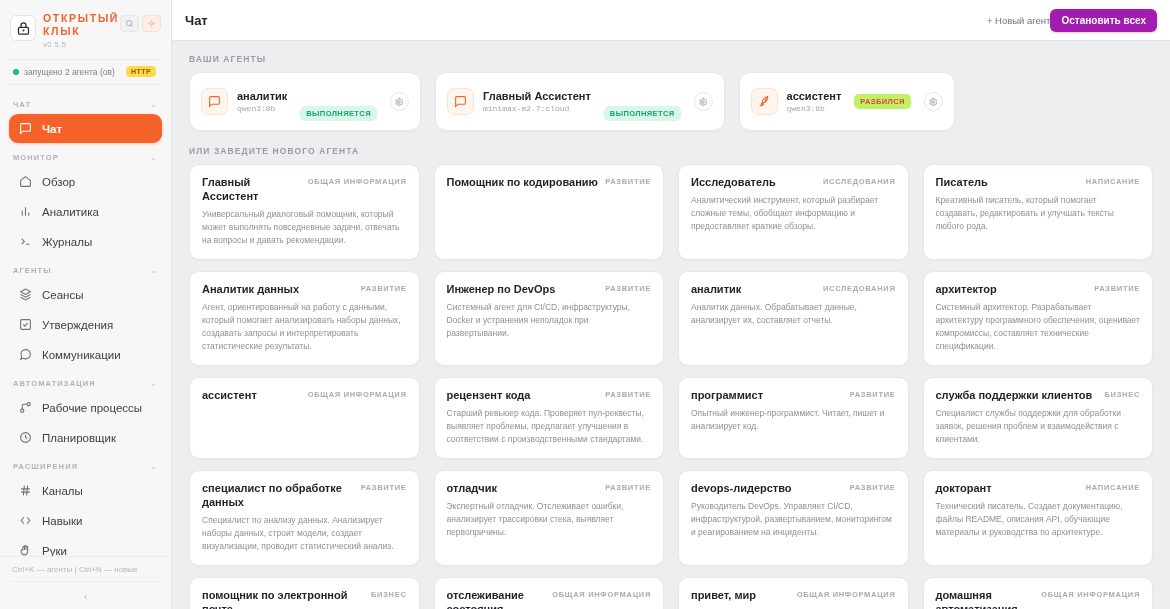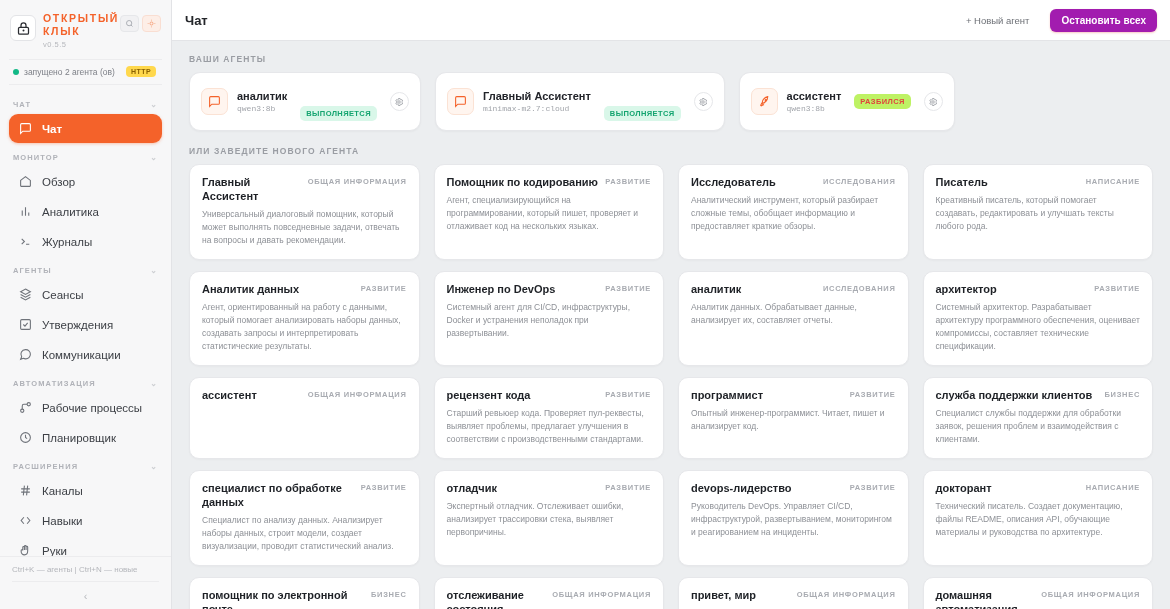--- a/index.html
+++ b/index.html
@@ -75,21 +75,21 @@
     color: #b9bbc0; font-size: 11px;
   }
 
   
   .main { flex: 1; display: flex; flex-direction: column; min-width: 0; background: #eceef0; }
   .topbar {
     height: 41px; background: #fff; border-bottom: 1px solid #e3e4e7;
     display: flex; align-items: center; padding: 0 13px; flex: 0 0 41px;
   }
   .page-title { font-size: 13px; font-weight: 700; color: #24262a; }
-  .top-actions { margin-left: auto; display: flex; align-items: center; gap: 21px; }
+  .top-actions { margin-left: auto; display: flex; align-items: center; gap: 0; }
   .btn-ghost { font-size: 9.5px; color: #6d7076; cursor: pointer; }
   .btn-danger {
     font-size: 10px; color: #fff; background: #a21caf; border-radius: 6px;
     padding: 6px 11px; font-weight: 700; cursor: pointer;
     box-shadow: 0 1px 2px rgba(232,69,60,.3);
   }
 
   .content { flex: 1; overflow: hidden; padding: 13px 17px 0 17px; }
   .sec-label {
     font-size: 8.5px; font-weight: 700; color: #9a9da3;
@@ -403,21 +403,20 @@
               <div class="tpl-name">Главный Ассистент</div>
               <div class="tpl-tag">ОБЩАЯ ИНФОРМАЦИЯ</div>
             </div>
             <div class="tpl-desc">Универсальный диалоговый помощник, который может выполнять повседневные задачи, отвечать на вопросы и давать рекомендации.</div>
           </div>
         <div class="tpl-card">
             <div class="tpl-head">
               <div class="tpl-name">Помощник по кодированию</div>
               <div class="tpl-tag">РАЗВИТИЕ</div>
             </div>
-            <div class="tpl-desc">Агент, специализирующийся на программировании, который пишет, проверяет и отлаживает код на нескольких языках.</div>
           </div>
         <div class="tpl-card">
             <div class="tpl-head">
               <div class="tpl-name">Исследователь</div>
               <div class="tpl-tag">ИССЛЕДОВАНИЯ</div>
             </div>
             <div class="tpl-desc">Аналитический инструмент, который разбирает сложные темы, обобщает информацию и предоставляет краткие обзоры.</div>
           </div>
         <div class="tpl-card">
             <div class="tpl-head">

